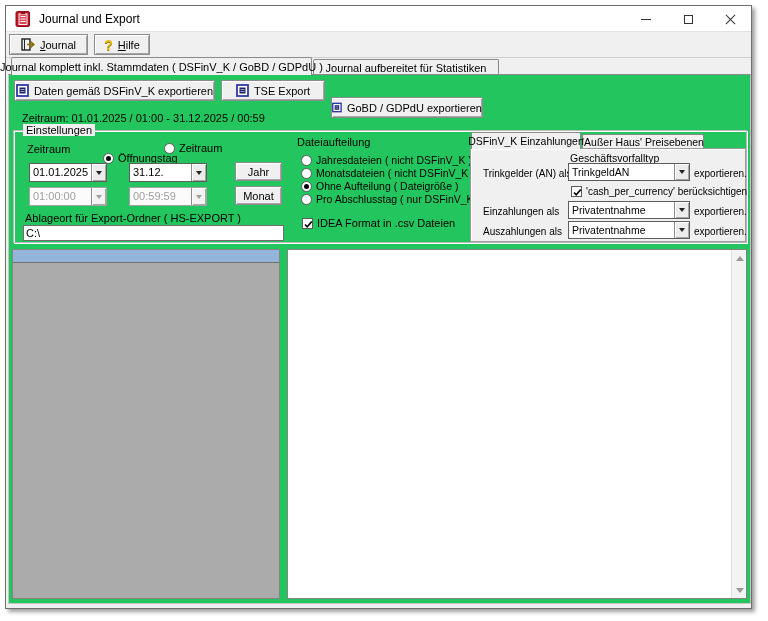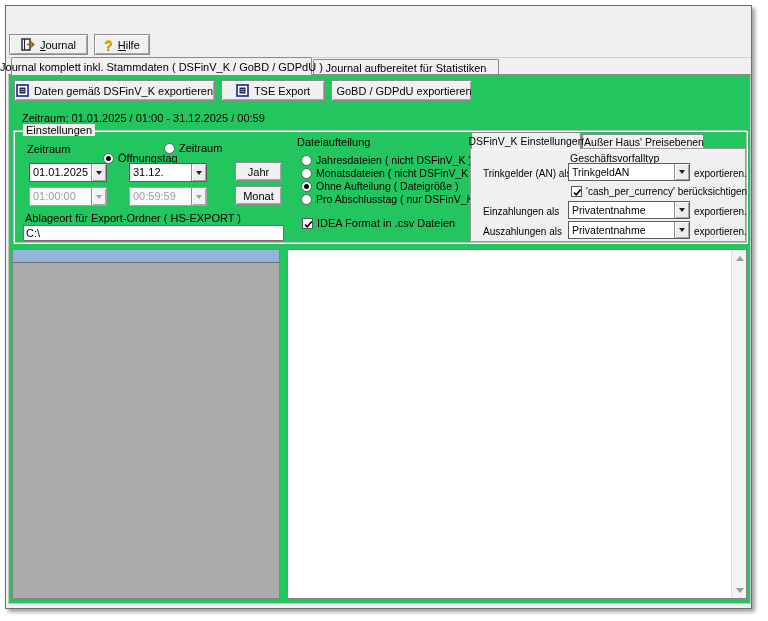--- a/index.html
+++ b/index.html
@@ -91,20 +91,42 @@
       border-bottom:5px solid #9a9a9a; }
   .sb-down::after { content:""; position:absolute; left:4px; top:6px;
       border-left:4px solid transparent; border-right:4px solid transparent;
       border-top:5px solid #9a9a9a; }
 </style>
 </head>
 <body>
 
 <div class="window">
 
+  <div class="titlebar">
+    <svg class="app-icon" viewBox="0 0 16 16">
+      <rect x="1" y="0.5" width="13.5" height="15" rx="1.5" fill="#c41425" stroke="#8c0d1a"></rect>
+      <rect x="4" y="3" width="8" height="10.5" fill="#d94655" stroke="#f4f4f4" stroke-width="1"></rect>
+      <line x1="5.5" y1="5.5" x2="10.5" y2="5.5" stroke="#ffffff"></line>
+      <line x1="5.5" y1="8" x2="10.5" y2="8" stroke="#ffffff"></line>
+      <line x1="5.5" y1="10.5" x2="10.5" y2="10.5" stroke="#ffffff"></line>
+      <rect x="6" y="0.5" width="4" height="2.5" fill="#8c0d1a"></rect>
+    </svg>
+    <span class="title">Journal und Export</span>
+    <div class="win-controls">
+      <div class="win-btn">
+          <span class="glyph-min"></span>
+        </div>
+      <div class="win-btn">
+          <span class="glyph-max"></span>
+        </div>
+      <div class="win-btn">
+          <span class="glyph-close"></span>
+        </div>
+    </div>
+  </div>
 
   <div class="toolbar">
     <div class="btn3d" style="position:absolute;left:3px;top:2px;width:79px;height:21px;">
       <svg width="14" height="13" viewBox="0 0 14 13">
         <rect x="1" y="1" width="8" height="11" fill="none" stroke="#222" stroke-width="1.4"></rect>
         <line x1="3.5" y1="1" x2="3.5" y2="12" stroke="#222"></line>
         <path d="M6 6.5 L12 6.5 M9.5 3.5 L12.8 6.5 L9.5 9.5" fill="none" stroke="#8a6d00" stroke-width="1.6"></path>
       </svg>
       <span class="u-first">Journal</span>
     </div>
@@ -134,21 +156,21 @@
     </div>
     <div class="btn3d" style="position:absolute;left:212px;top:5px;width:104px;height:21px;">
       <svg width="13" height="13" viewBox="0 0 13 13">
         <rect x="1" y="1" width="11" height="11" fill="#fff" stroke="#3039a8" stroke-width="1.8"></rect>
         <rect x="3.5" y="3.5" width="6" height="6" fill="#1b2064"></rect>
         <line x1="4.5" y1="5.5" x2="8.5" y2="5.5" stroke="#9aa0c8"></line>
         <line x1="4.5" y1="7.5" x2="8.5" y2="7.5" stroke="#9aa0c8"></line>
       </svg>
       <span>TSE Export</span>
     </div>
-    <div class="btn3d" style="position:absolute;left:322px;top:5px;width:141px;height:21px;align-items:center;">
+    <div class="btn3d" style="position:absolute;left:322px;top:22px;width:152px;height:21px;align-items:center;">
       <svg width="13" height="13" viewBox="0 0 13 13">
         <rect x="1" y="1" width="11" height="11" fill="#fff" stroke="#3039a8" stroke-width="1.8"></rect>
         <rect x="3.5" y="3.5" width="6" height="6" fill="#1b2064"></rect>
         <line x1="4.5" y1="5.5" x2="8.5" y2="5.5" stroke="#9aa0c8"></line>
         <line x1="4.5" y1="7.5" x2="8.5" y2="7.5" stroke="#9aa0c8"></line>
       </svg>
       <span>GoBD / GDPdU exportieren</span>
     </div>
 
     <div class="lbl" style="left:13px;top:37px;">Zeitraum: 01.01.2025 / 01:00 - 31.12.2025 / 00:59</div>
@@ -218,21 +240,21 @@
       <div class="check" style="left:288px;top:86px;">
         <span class="box">
           <svg width="11" height="11" viewBox="0 0 11 11">
             <path d="M2 5.5 L4.2 7.8 L8.8 2.4" fill="none" stroke="#000" stroke-width="1.6"></path>
           </svg>
         </span>
         <span>IDEA Format in .csv Dateien</span>
       </div>
 
       <div class="tab active" style="left:457px;top:1px;width:110px;height:17px;font-size:10.5px;z-index:2;">
-        <span>DSFinV_K Einstellungen</span>
+        <span>DSFinV_K Einzahlungen</span>
       </div>
       <div class="tab" style="left:568px;top:3px;width:122px;height:15px;font-size:10.5px;">
         <span>'Außer Haus' Preisebenen</span>
       </div>
 
       <div class="panel3d" style="left:456px;top:17px;width:276px;height:94px;">
 
         <div class="lbl" style="left:99px;top:3px;font-size:10.5px;">Geschäftsvorfalltyp</div>
 
         <div class="lbl" style="left:12px;top:19px;font-size:10px;">Trinkgelder (AN) als</div>

